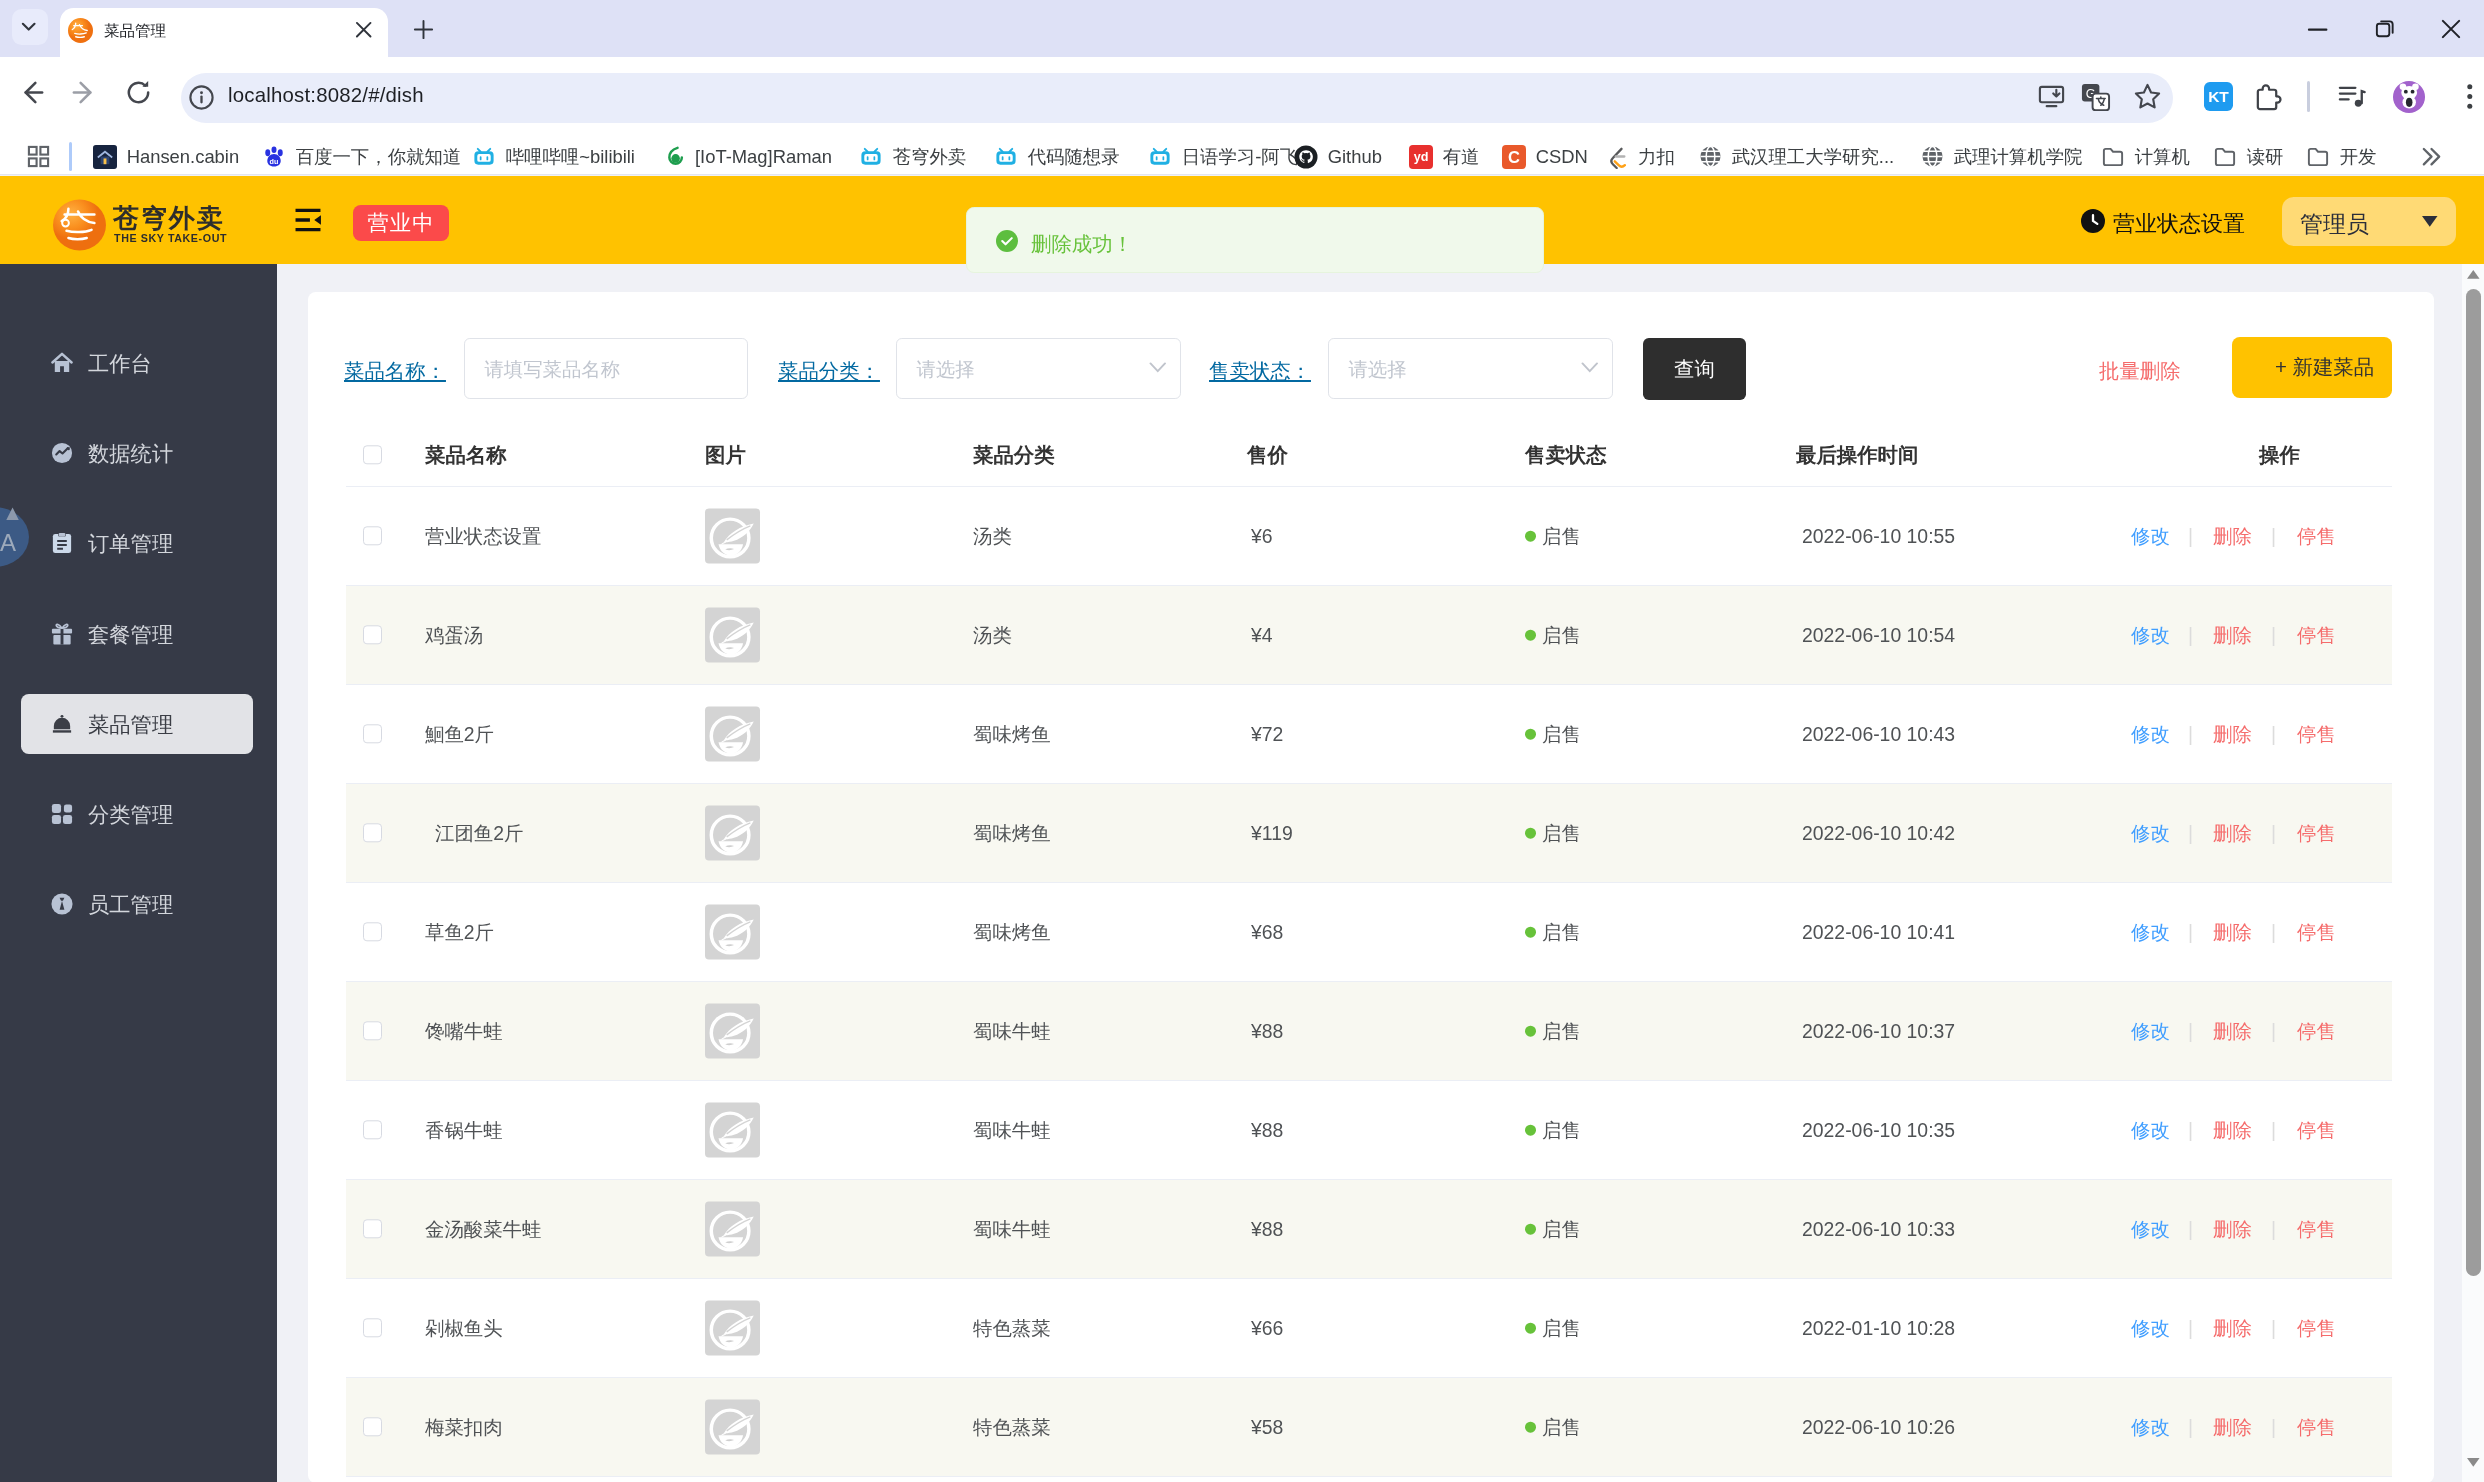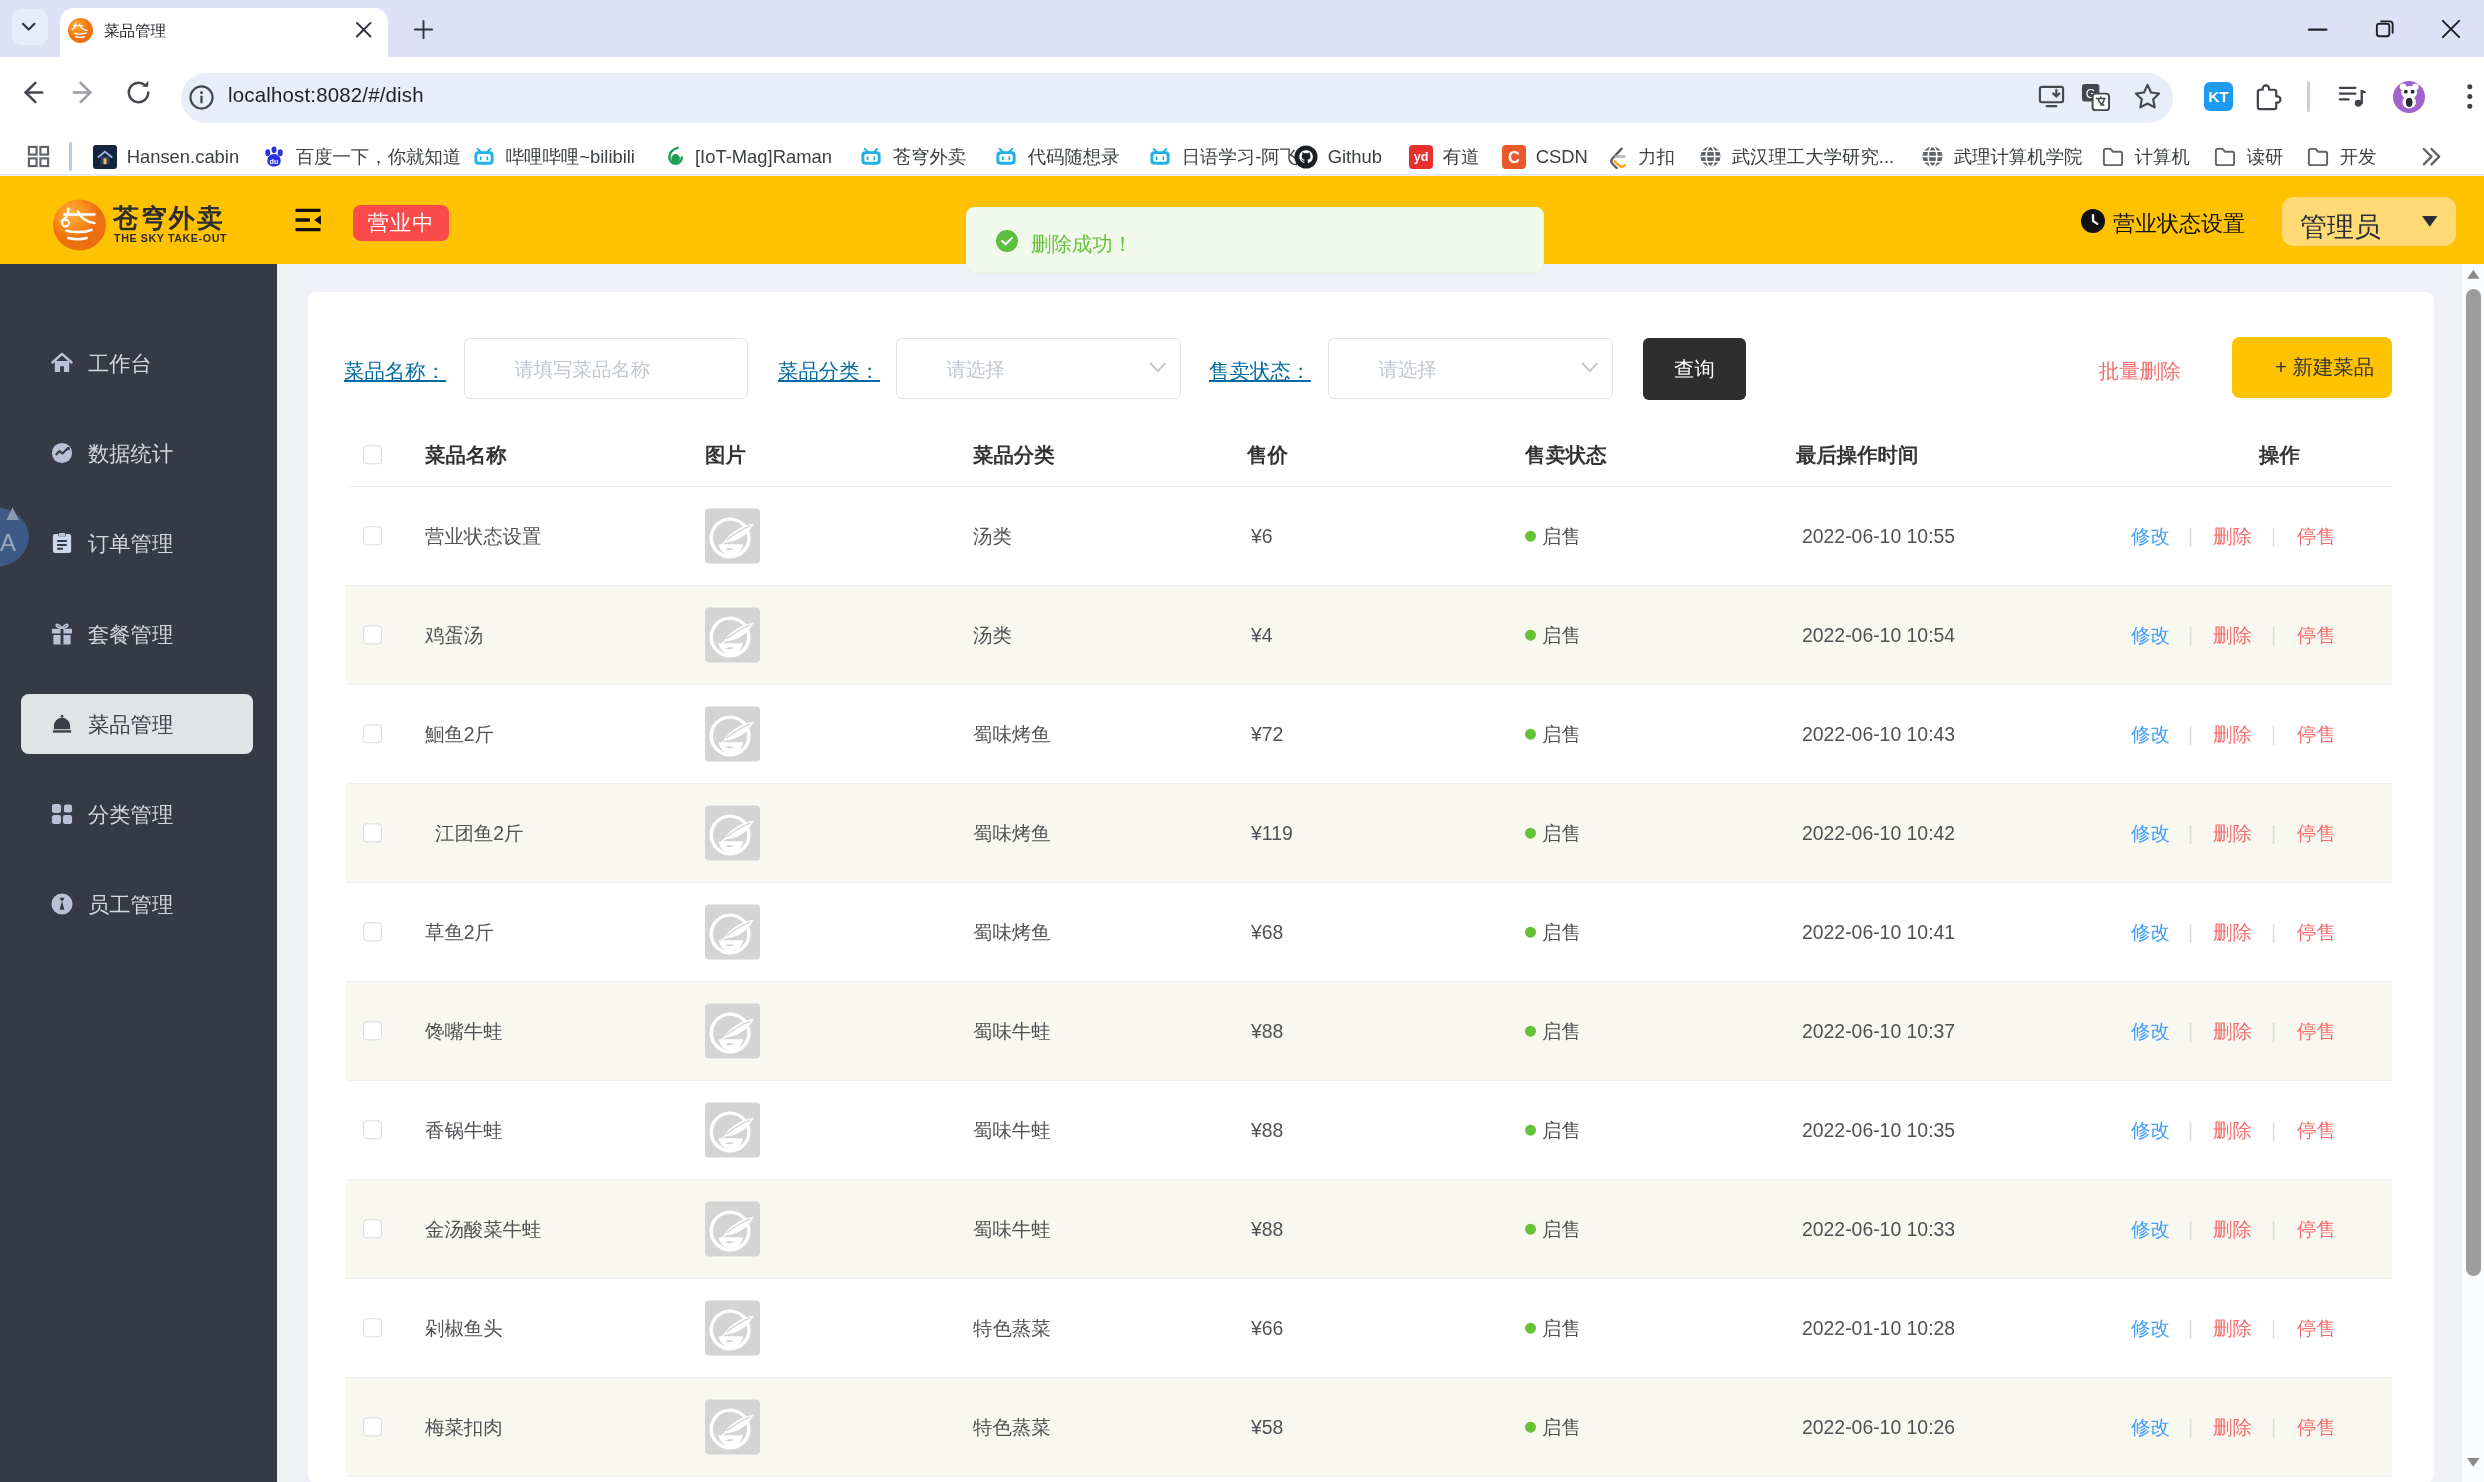--- a/index.html
+++ b/index.html
@@ -20,21 +20,21 @@
   .menuitem { position:absolute; left:0; width:277px; height:60px; color:#d3d6dc; font-size:21.3px; }
   .menuitem .mtext { position:absolute; left:88px; top:50%; transform:translateY(-50%); }
   .menuitem .micon { position:absolute; left:50px; top:50%; transform:translateY(-50%); width:24px; height:24px; }
   #activeitem { position:absolute; left:21.3px; top:694px; width:232px; height:60px; background:#e2e3e7; border-radius:7.8px; }
   #scrollcol { position:absolute; left:2462px; top:264px; width:22px; height:1219px; background:#fafbfc; }
   #scrollthumb { position:absolute; left:2466px; top:289px; width:14.6px; height:987px; background:#9c9c9c; border-radius:7.8px; }
   
   #card { position:absolute; left:308px; top:292px; width:2126px; height:1191px; background:#fff; border-radius:7.8px; }
   .flabel { position:absolute; font-size:20.4px; color:#0369a1; top:357px;text-decoration:underline; }
   .fbox { position:absolute; top:338px; height:61px; background:#fff; border:1.9px solid #e0e3e9; border-radius:5.8px; font-size:19.4px; color:#c1c6cf; }
-  .fbox .ph { position:absolute; left:19.4px; top:50%; transform:translateY(-50%);margin-left:30px; }
+  .fbox .ph { position:absolute; left:19.4px; top:50%; transform:translateY(-50%); }
   #qbtn { position:absolute; left:1643px; top:338px; width:103px; height:62px; background:#2e2e2e; border-radius:5.8px; color:#fff; font-size:20.4px; text-align:center; line-height:62px; }
   #batchdel { position:absolute; left:2099px; top:357px; font-size:20.4px; color:#f56c6c; }
   #newbtn { position:absolute; left:2232px; top:337px; width:160px; height:61px; background:#ffc200; border-radius:7.8px; color:#333; font-size:20.4px; text-align:center; line-height:61px;padding-left:25px; }
   
   #tbl { position:absolute; left:346px; top:424px; width:2046px; }
   .trow { position:relative; width:2046px; border-bottom:1px solid #ebeef5; }
   .th { height:63px; font-weight:bold; color:#333; font-size:20.4px; }
   .td { height:99px; font-size:19.4px; color:#4f5255; }
   .stripe { background:#f8f8f1; }
   .cell { position:absolute; top:50%; transform:translateY(-50%); white-space:nowrap; }
@@ -299,21 +299,21 @@
     <path d="M1.5 2.5h26M1.5 12.5h15M1.5 22.5h26" stroke="#111" stroke-width="3.4"></path>
     <path d="M28 7.5v10l-7-5z" fill="#111"></path>
   </svg>
 <div class="abs" style="left:353px;top:205px;width:96px;height:36px;background:#fb4a4a;border-radius:7.8px;color:#fff;font-size:21.3px;text-align:center;line-height:36px;letter-spacing:1px">营业中</div>
 <svg class="abs" style="left:2081px;top:209px" width="24" height="24" viewBox="0 0 25 25">
     <circle cx="12.5" cy="12.5" r="12.5" fill="#111"></circle>
     <path d="M12.5 6.5v6l4.5 3" stroke="#fff" stroke-width="2.4" fill="none" stroke-linecap="round"></path>
   </svg>
 <div class="abs" style="left:2113px;top:209px;font-size:22px;color:#111">营业状态设置</div>
 <div class="abs" style="left:2282px;top:197px;width:174px;height:49px;background:#ffda75;border-radius:11.6px"></div>
-<div class="abs" style="left:2300px;top:209px;font-size:27px;color:#2b2e3a">管理员</div>
+<div class="abs" style="left:2300px;top:209px;font-size:23px;color:#2b2e3a">管理员</div>
 <svg class="abs" style="left:2422px;top:216px" width="15.5" height="11.6" viewBox="0 0 16 12">
     <path d="M0 0h16l-8 11z" fill="#2b2e3a"></path>
   </svg>
 <div id="sidebar"></div>
 <div id="activeitem"></div>
 
 <div class="menuitem" style="top:333px">
   <svg class="micon" viewBox="0 0 25 25">
       <path d="M2.5 12L12.5 3l10 9" fill="none" stroke="#b8c2d4" stroke-width="2.6" stroke-linecap="round" stroke-linejoin="round"></path>
       <path d="M5 10.5V22h5.5v-6h4v6H20V10.5z" fill="#b8c2d4"></path>

